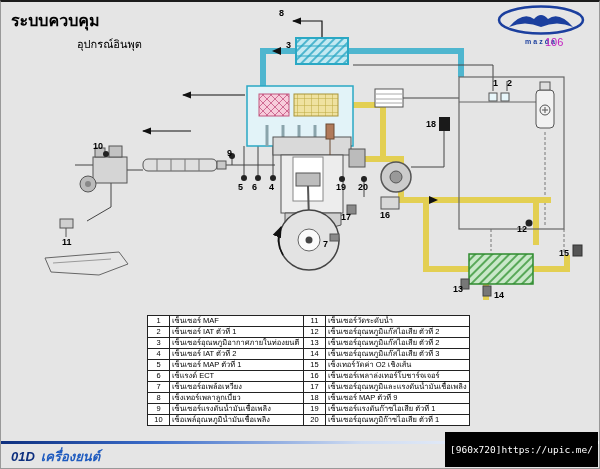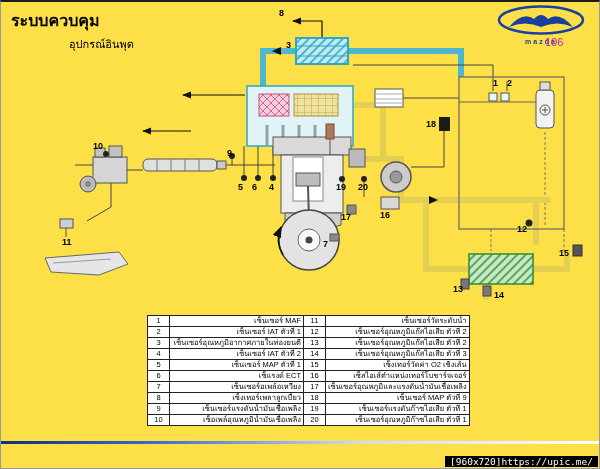--- a/index.html
+++ b/index.html
@@ -1,37 +1,37 @@
 <!DOCTYPE html>
 <html><head>
 <meta charset="utf-8">
 <style>
   *{margin:0;padding:0;box-sizing:border-box}
   html,body{width:600px;height:469px}
   body{background:#888;font-family:"Liberation Sans","DejaVu Sans",sans-serif}
-  .slide{position:relative;width:600px;height:469px;background:#fde047;border:1px solid #999;border-top:2px solid #1c1c1c;overflow:hidden}
+  .slide{position:relative;width:600px;height:469px;background:#e5e5e5;border:1px solid #999;border-top:2px solid #1c1c1c;overflow:hidden}
   .title{position:absolute;left:10px;top:6px;font-size:16px;font-weight:bold;color:#000}
-  .subtitle{position:absolute;left:68px;top:33px;font-size:11px;color:#000}
+  .subtitle{position:absolute;left:76px;top:33px;font-size:11px;color:#000}
   .logo{position:absolute;right:12px;top:3px;width:92px;text-align:center}
   .logo-text{font-size:7px;color:#1b3f9e;font-weight:bold;letter-spacing:2px;margin-top:-3px}
   .page-num{position:absolute;left:544px;top:34px;font-size:11px;color:#c220c2}
   .diagram{position:absolute;left:30px;top:5px;width:560px;height:310px}
   .diagram svg{position:absolute;left:0;top:0}
   .dlabel{position:absolute;font-size:9px;font-weight:bold;color:#000;line-height:1}
   .legend{position:absolute;left:146px;top:313px;border-collapse:collapse;font-size:7.5px;color:#000;background:#fff}
   .legend td{border:1px solid #222;height:11px;padding:0 2px;line-height:1.15;white-space:nowrap}
   .legend td.num{width:22px;text-align:center}
-  .legend td.desc{width:134px;text-align:right}
+  .legend td.desc{width:134px;text-align:left}
   .footer-bar{position:absolute;left:0;top:439px;width:600px;height:3px;
     background:linear-gradient(90deg,#0d2f7e 0%,#3a6bc8 25%,#cfdcf2 60%,#ffffff 100%)}
   .footer{position:absolute;left:10px;top:444px;font-size:13px;font-style:italic;font-weight:bold}
   .footer .code{color:#0d2f7e;margin-right:6px}
   .footer .sect{color:#1f5bbf}
   .watermark{position:absolute;right:1px;bottom:1px;background:#000;color:#fff;
-    font-family:"DejaVu Sans Mono",monospace;font-size:9.5px;padding:0 5px}
+    font-family:"DejaVu Sans Mono",monospace;font-size:9.5px;padding:12px 5px}
 </style>
 </head>
 <body>
 
 <div class="slide">
 
   <div class="title">ระบบควบคุม</div>
   <div class="subtitle">อุปกรณ์อินพุต</div>
 
   <div class="logo">
@@ -254,21 +254,21 @@
       <tr>
         <td class="num">5</td>
         <td class="desc">เซ็นเซอร์ MAP ตัวที่ 1</td>
         <td class="num">15</td>
         <td class="desc">เซ็งเทอร์วัดค่า O2 เชิงเส้น</td>
       </tr>
       <tr>
         <td class="num">6</td>
         <td class="desc">เซ็แรงด์ ECT</td>
         <td class="num">16</td>
-        <td class="desc">เซ็สไอเส์ตำแหน่งเทอร์โบชาร์จเจอร์</td>
+        <td class="desc">เซ็นเซอร์เพลาล่งเทอร์โบชาร์จเจอร์</td>
       </tr>
       <tr>
         <td class="num">7</td>
         <td class="desc">เซ็นเซอร์อเพล้อเหวี่ยง</td>
         <td class="num">17</td>
         <td class="desc">เซ็นเซอร์อุณหภูมิและแรงดันน้ำมันเชื้อเพลิง</td>
       </tr>
       <tr>
         <td class="num">8</td>
         <td class="desc">เซ็งเทอร์เพลาลูกเบี้ยว</td>
@@ -284,15 +284,18 @@
       <tr>
         <td class="num">10</td>
         <td class="desc">เซ็อเพล์อุณหภูมิน้ำมันเชื้อเพลิง</td>
         <td class="num">20</td>
         <td class="desc">เซ็นเซอร์อุณหภูมิก๊าซไอเสีย ตัวที่ 1</td>
       </tr>
     </tbody>
   </table>
 
   <div class="footer-bar"></div>
+  <div class="footer">
+    <span class="code">01D</span><span class="sect">เครื่องยนต์</span>
+  </div>
   <div class="watermark">[960x720]https://upic.me/</div>
 
 </div>
 
 </body></html>

